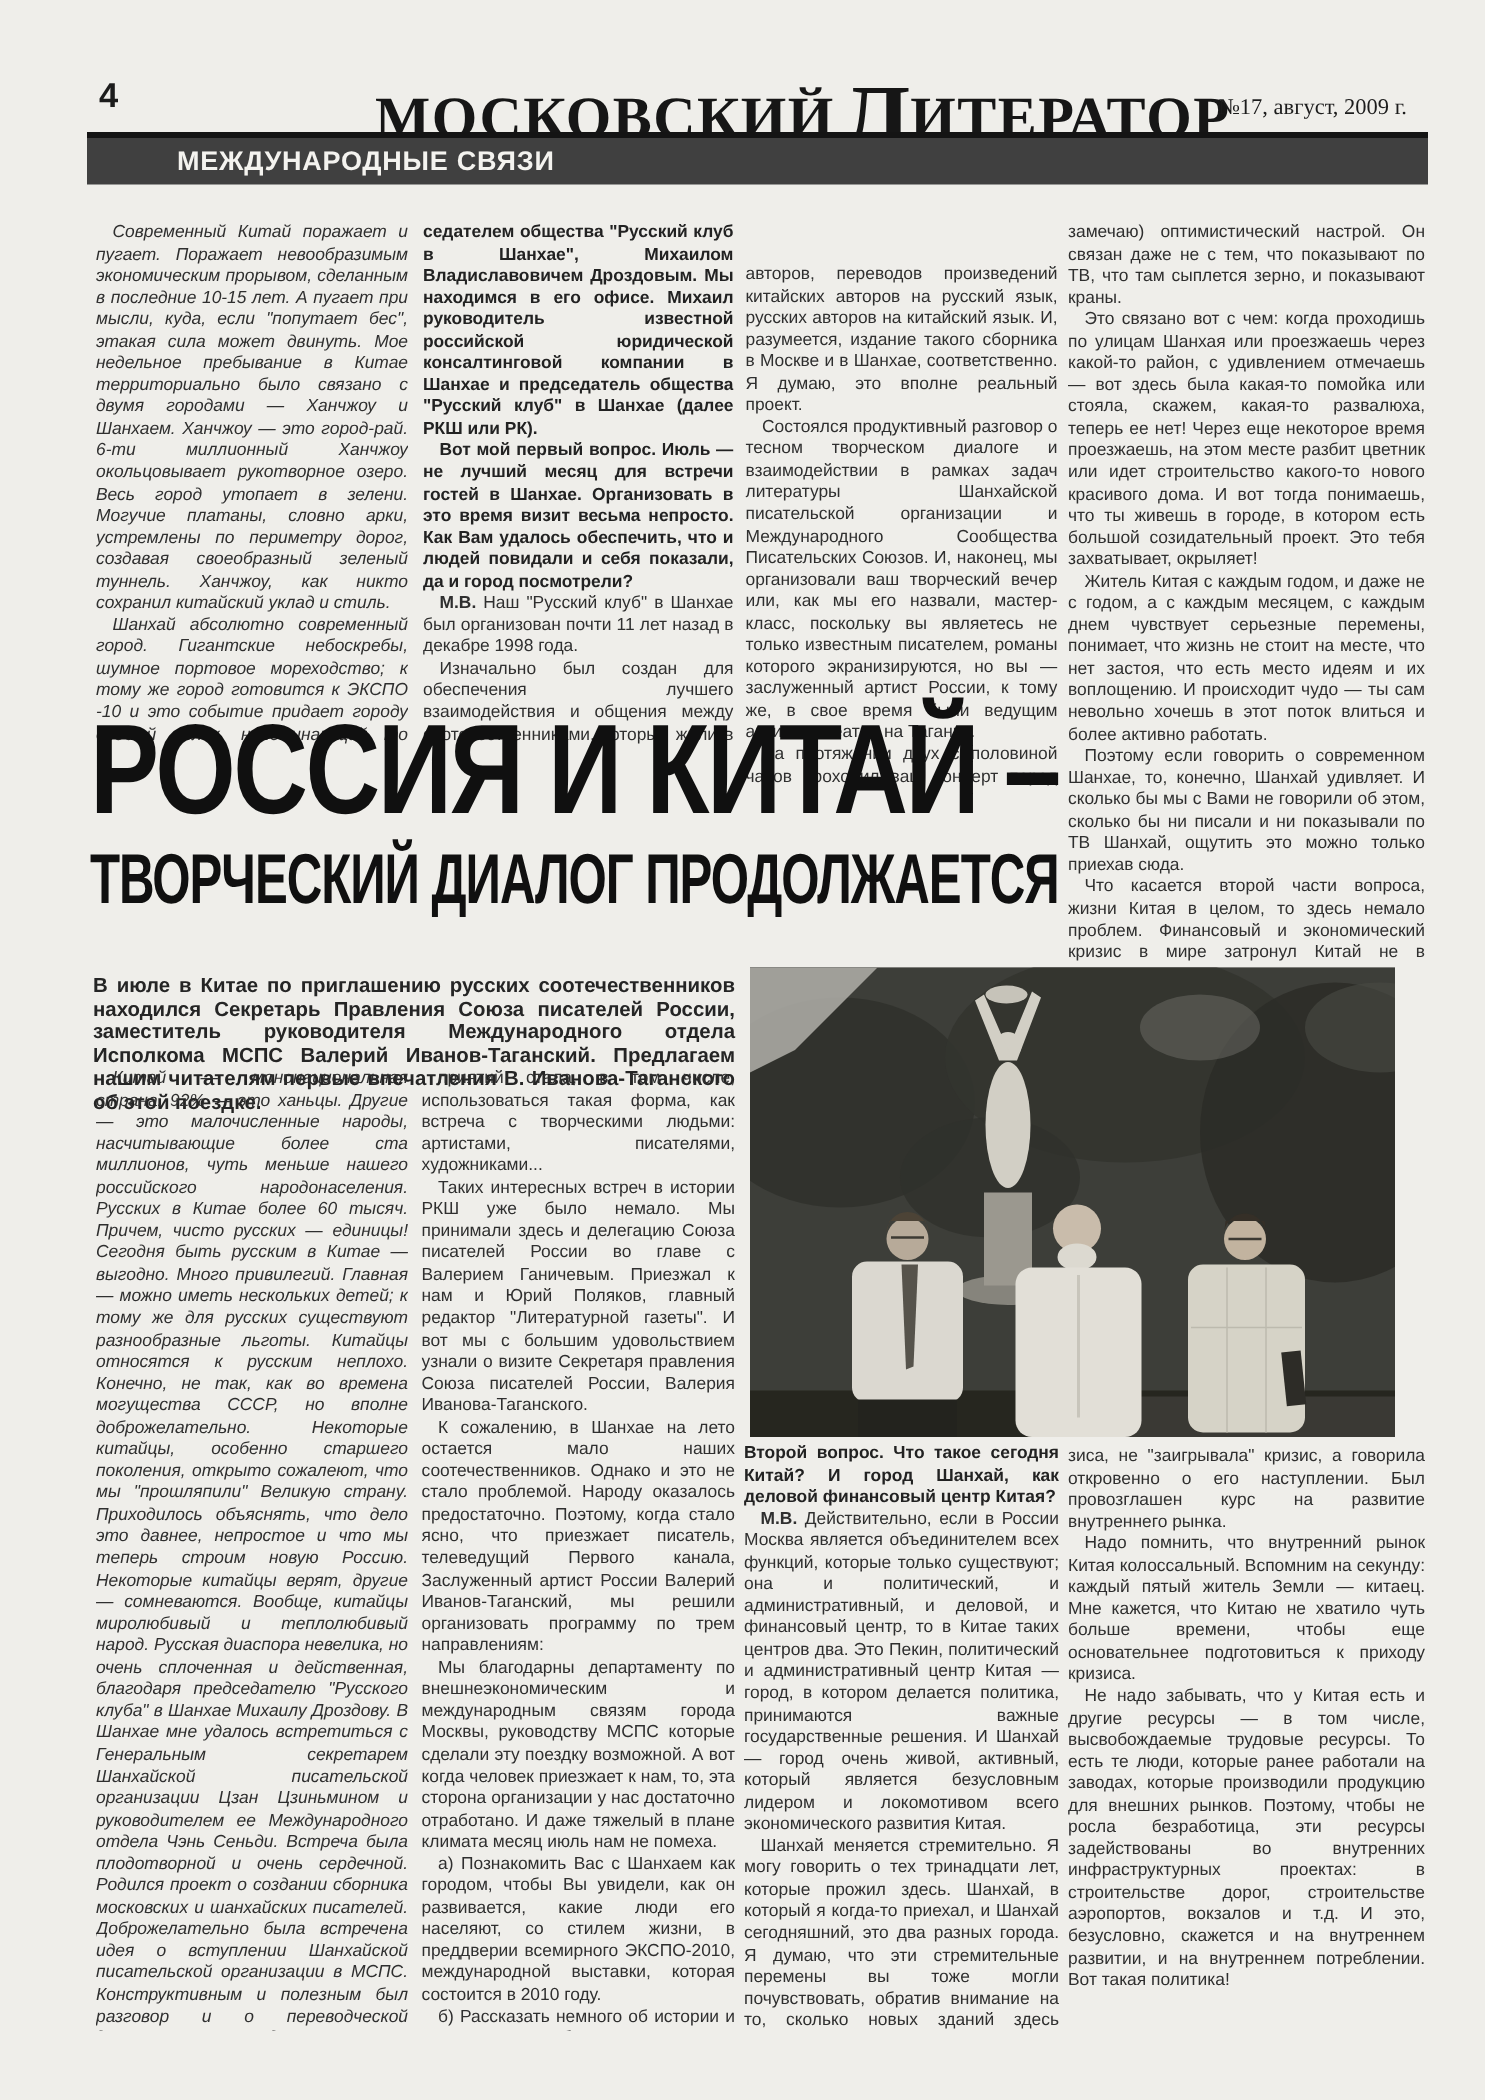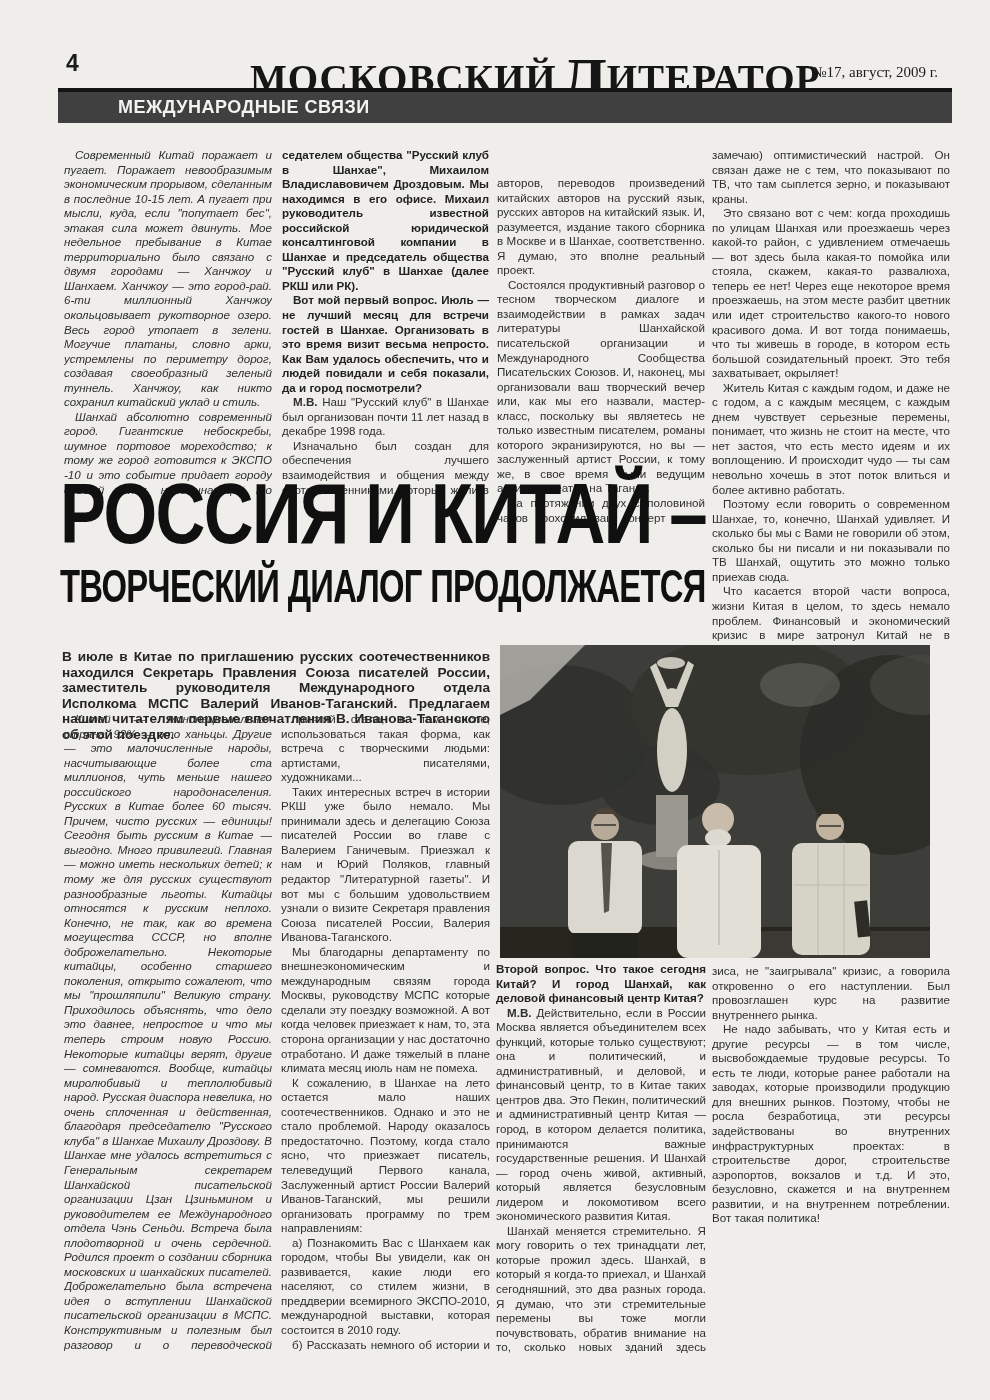--- a/index.html
+++ b/index.html
@@ -142,28 +142,29 @@
       </g>
     </svg>
   </div>
 
   <div class="c ital b1">
       <p>Китай — мононациональная страна. 92% — это ханьцы. Другие — это малочисленные народы, насчитывающие более ста миллионов, чуть меньше нашего российского народонаселения. Русских в Китае более 60 тысяч. Причем, чисто русских — единицы! Сегодня быть русским в Китае — выгодно. Много привилегий. Главная — можно иметь нескольких детей; к тому же для русских существуют разнообразные льготы. Китайцы относятся к русским неплохо. Конечно, не так, как во времена могущества СССР, но вполне доброжелательно. Некоторые китайцы, особенно старшего поколения, открыто сожалеют, что мы "прошляпили" Великую страну. Приходилось объяснять, что дело это давнее, непростое и что мы теперь строим новую Россию. Некоторые китайцы верят, другие — сомневаются. Вообще, китайцы миролюбивый и теплолюбивый народ. Русская диаспора невелика, но очень сплоченная и действенная, благодаря председателю "Русского клуба" в Шанхае Михаилу Дроздову. В Шанхае мне удалось встретиться с Генеральным секретарем Шанхайской писательской организации Цзан Цзиньмином и руководителем ее Международного отдела Чэнь Сеньди. Встреча была плодотворной и очень сердечной. Родился проект о создании сборника московских и шанхайских писателей. Доброжелательно была встречена идея о вступлении Шанхайской писательской организации в МСПС. Конструктивным и полезным был разговор и о переводческой деятельности. И здесь мы нашли близкие подходы к решению этого непростого вопроса. В целом, поручение, данное мне МГО СП России и МСПС выполнено. Контакты налажены. Сейчас дело за их реализацией.</p>
     </div>
   <div class="c b2">
       <p>приятий стала, в том числе, использоваться такая форма, как встреча с творческими людьми: артистами, писателями, художниками...</p>
       <p>Таких интересных встреч в истории РКШ уже было немало. Мы принимали здесь и делегацию Союза писателей России во главе с Валерием Ганичевым. Приезжал к нам и Юрий Поляков, главный редактор "Литературной газеты". И вот мы с большим удовольствием узнали о визите Секретаря правления Союза писателей России, Валерия Иванова-Таганского.</p>
+      <p>К сожалению, в Шанхае на лето остается мало наших соотечественников. Однако и это не стало проблемой. Народу оказалось предостаточно. Поэтому, когда стало ясно, что приезжает писатель, телеведущий Первого канала, Заслуженный артист России Валерий Иванов-Таганский, мы решили организовать программу по трем направлениям:</p>
       <p>Мы благодарны департаменту по внешнеэкономическим и международным связям города Москвы, руководству МСПС которые сделали эту поездку возможной. А вот когда человек приезжает к нам, то, эта сторона организации у нас достаточно отработано. И даже тяжелый в плане климата месяц июль нам не помеха.</p>
-      <p>К сожалению, в Шанхае на лето остается мало наших соотечественников. Однако и это не стало проблемой. Народу оказалось предостаточно. Поэтому, когда стало ясно, что приезжает писатель, телеведущий Первого канала, Заслуженный артист России Валерий Иванов-Таганский, мы решили организовать программу по трем направлениям:</p>
       <p>а) Познакомить Вас с Шанхаем как городом, чтобы Вы увидели, как он развивается, какие люди его населяют, со стилем жизни, в преддверии всемирного ЭКСПО-2010, международной выставки, которая состоится в 2010 году.</p>
       <p>б) Рассказать немного об истории и в том числе об истории русского присутствия в Шанхае, поскольку это город, в первой половине 20 века являлся одним из главных центров русской эмиграции в мире. И эта русская эмиграция связана с такими именами, как Александр Вертинский, Олег Лундстрем и многие другие. Поэтому, думая, что первую часть Вашего визита мы отработали неплохо: посмотрели Шанхай, гуляли по его красивым улицам, посетили музеи.</p>
     </div>
   <div class="c cont b3">
       <p class="bold">Второй вопрос. Что такое сегодня Китай? И город Шанхай, как деловой финансовый центр Китая?</p>
       <p><b>М.В. </b>Действительно, если в России Москва является объединителем всех функций, которые только существуют; она и политический, и административный, и деловой, и финансовый центр, то в Китае таких центров два. Это Пекин, политический и административный центр Китая — город, в котором делается политика, принимаются важные государственные решения. И Шанхай — город очень живой, активный, который является безусловным лидером и локомотивом всего экономического развития Китая.</p>
       <p>Шанхай меняется стремительно. Я могу говорить о тех тринадцати лет, которые прожил здесь. Шанхай, в который я когда-то приехал, и Шанхай сегодняшний, это два разных города. Я думаю, что эти стремительные перемены вы тоже могли почувствовать, обратив внимание на то, сколько новых зданий здесь строится, сколько возвышается строительных кранов, в каких многих местах идет ремонт дорог, копают туннели и т.д.</p>
     </div>
   <div class="c cont r2">
       <p>зиса, не "заигрывала" кризис, а говорила откровенно о его наступлении. Был провозглашен курс на развитие внутреннего рынка.</p>
+      <p>Надо помнить, что внутренний рынок Китая колоссальный. Вспомним на секунду: каждый пятый житель Земли — китаец. Мне кажется, что Китаю не хватило чуть больше времени, чтобы еще основательнее подготовиться к приходу кризиса.</p>
       <p>Не надо забывать, что у Китая есть и другие ресурсы — в том числе, высвобождаемые трудовые ресурсы. То есть те люди, которые ранее работали на заводах, которые производили продукцию для внешних рынков. Поэтому, чтобы не росла безработица, эти ресурсы задействованы во внутренних инфраструктурных проектах: в строительстве дорог, строительстве аэропортов, вокзалов и т.д. И это, безусловно, скажется и на внутреннем развитии, и на внутреннем потреблении. Вот такая политика!</p>
     </div>
 
 </div>
 
 </body></html>

